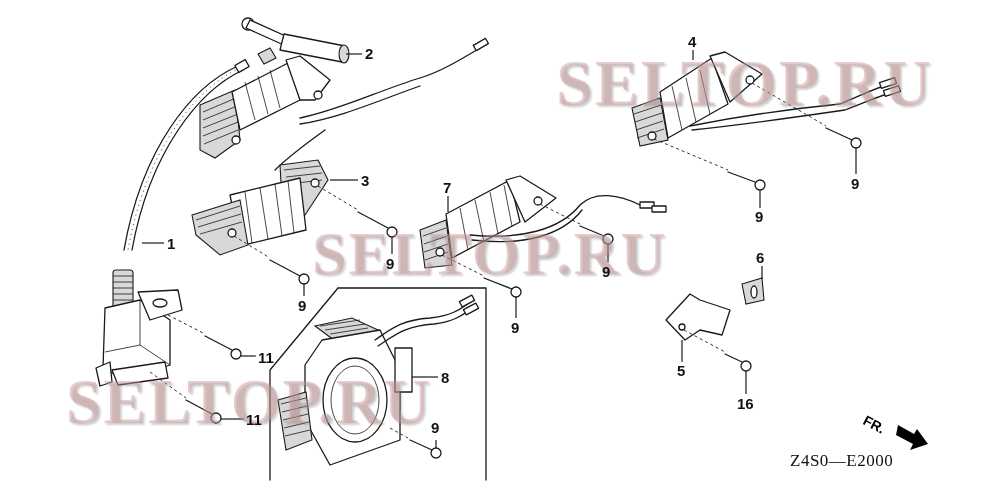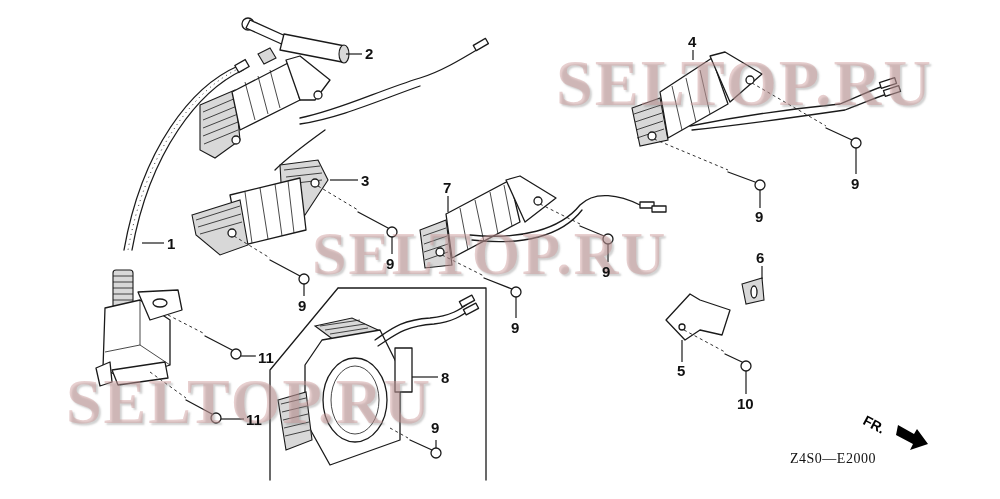--- a/index.html
+++ b/index.html
@@ -6,21 +6,21 @@
   body { width: 1000px; height: 499px; overflow: hidden; position: relative; font-family: "Liberation Sans", sans-serif; }
   #diagram { position: absolute; left: 0; top: 0; width: 1000px; height: 499px; }
   .ln { stroke: #1a1a1a; fill: none; stroke-width: 1.3; stroke-linecap: round; stroke-linejoin: round; }
   .lnf { stroke: #1a1a1a; fill: #ffffff; stroke-width: 1.3; stroke-linejoin: round; }
   .thin { stroke: #1a1a1a; fill: none; stroke-width: 0.8; }
   .grey { fill: #d8d8d8; stroke: #1a1a1a; stroke-width: 1.1; }
   .lead { stroke: #1a1a1a; stroke-width: 1.2; fill: none; }
   .dash { stroke: #1a1a1a; stroke-width: 0.9; fill: none; }
   .callout { position: absolute; font-family: "Liberation Sans", sans-serif; font-weight: bold; font-size: 15px; color: #111; line-height: 1; }
   .watermark { position: absolute; font-family: "Liberation Serif", serif; font-weight: bold; color: rgba(205,150,150,0.45); letter-spacing: 2px; line-height: 1; text-shadow: 2px 2px 2px rgba(120,120,120,0.35); pointer-events: none; white-space: nowrap; text-align: right; }
-  .code { position: absolute; left: 790px; top: 451px; font-family: "Liberation Serif", serif; font-size: 14px; color: #111; letter-spacing: 0.5px; }
+  .code { position: absolute; left: 790px; top: 451px; font-family: "Liberation Serif", serif; font-size: 17px; color: #111; letter-spacing: 0.5px; }
   .fr { position: absolute; left: 868px; top: 412px; font-family: "Liberation Sans", sans-serif; font-weight: bold; font-size: 14px; transform: rotate(28deg); transform-origin: left top; }
 </style>
 </head>
 <body>
 
 <svg id="diagram" viewBox="0 0 1000 499" xmlns="http://www.w3.org/2000/svg">
 
   <g>
     <path class="ln" d="M243,70 C200,90 150,150 132,250"></path>
     <path class="ln" d="M238,66 C192,86 142,148 124,250"></path>
@@ -217,18 +217,18 @@
 <span class="callout" style="left:441px;top:370px;">8</span>
 <span class="callout" style="left:756px;top:250px;">6</span>
 <span class="callout" style="left:677px;top:363px;">5</span>
 <span class="callout" style="left:386px;top:256px;">9</span>
 <span class="callout" style="left:298px;top:298px;">9</span>
 <span class="callout" style="left:602px;top:264px;">9</span>
 <span class="callout" style="left:511px;top:320px;">9</span>
 <span class="callout" style="left:755px;top:209px;">9</span>
 <span class="callout" style="left:851px;top:176px;">9</span>
 <span class="callout" style="left:431px;top:420px;">9</span>
-<span class="callout" style="left:737px;top:396px;">10</span>
+<span class="callout" style="left:737px;top:396px;">16</span>
 <span class="callout" style="left:258px;top:350px;">11</span>
 <span class="callout" style="left:246px;top:412px;">11</span>
 
 <span class="fr">FR.</span>
 <span class="code">Z4S0—E2000</span>
 
 </body></html>

